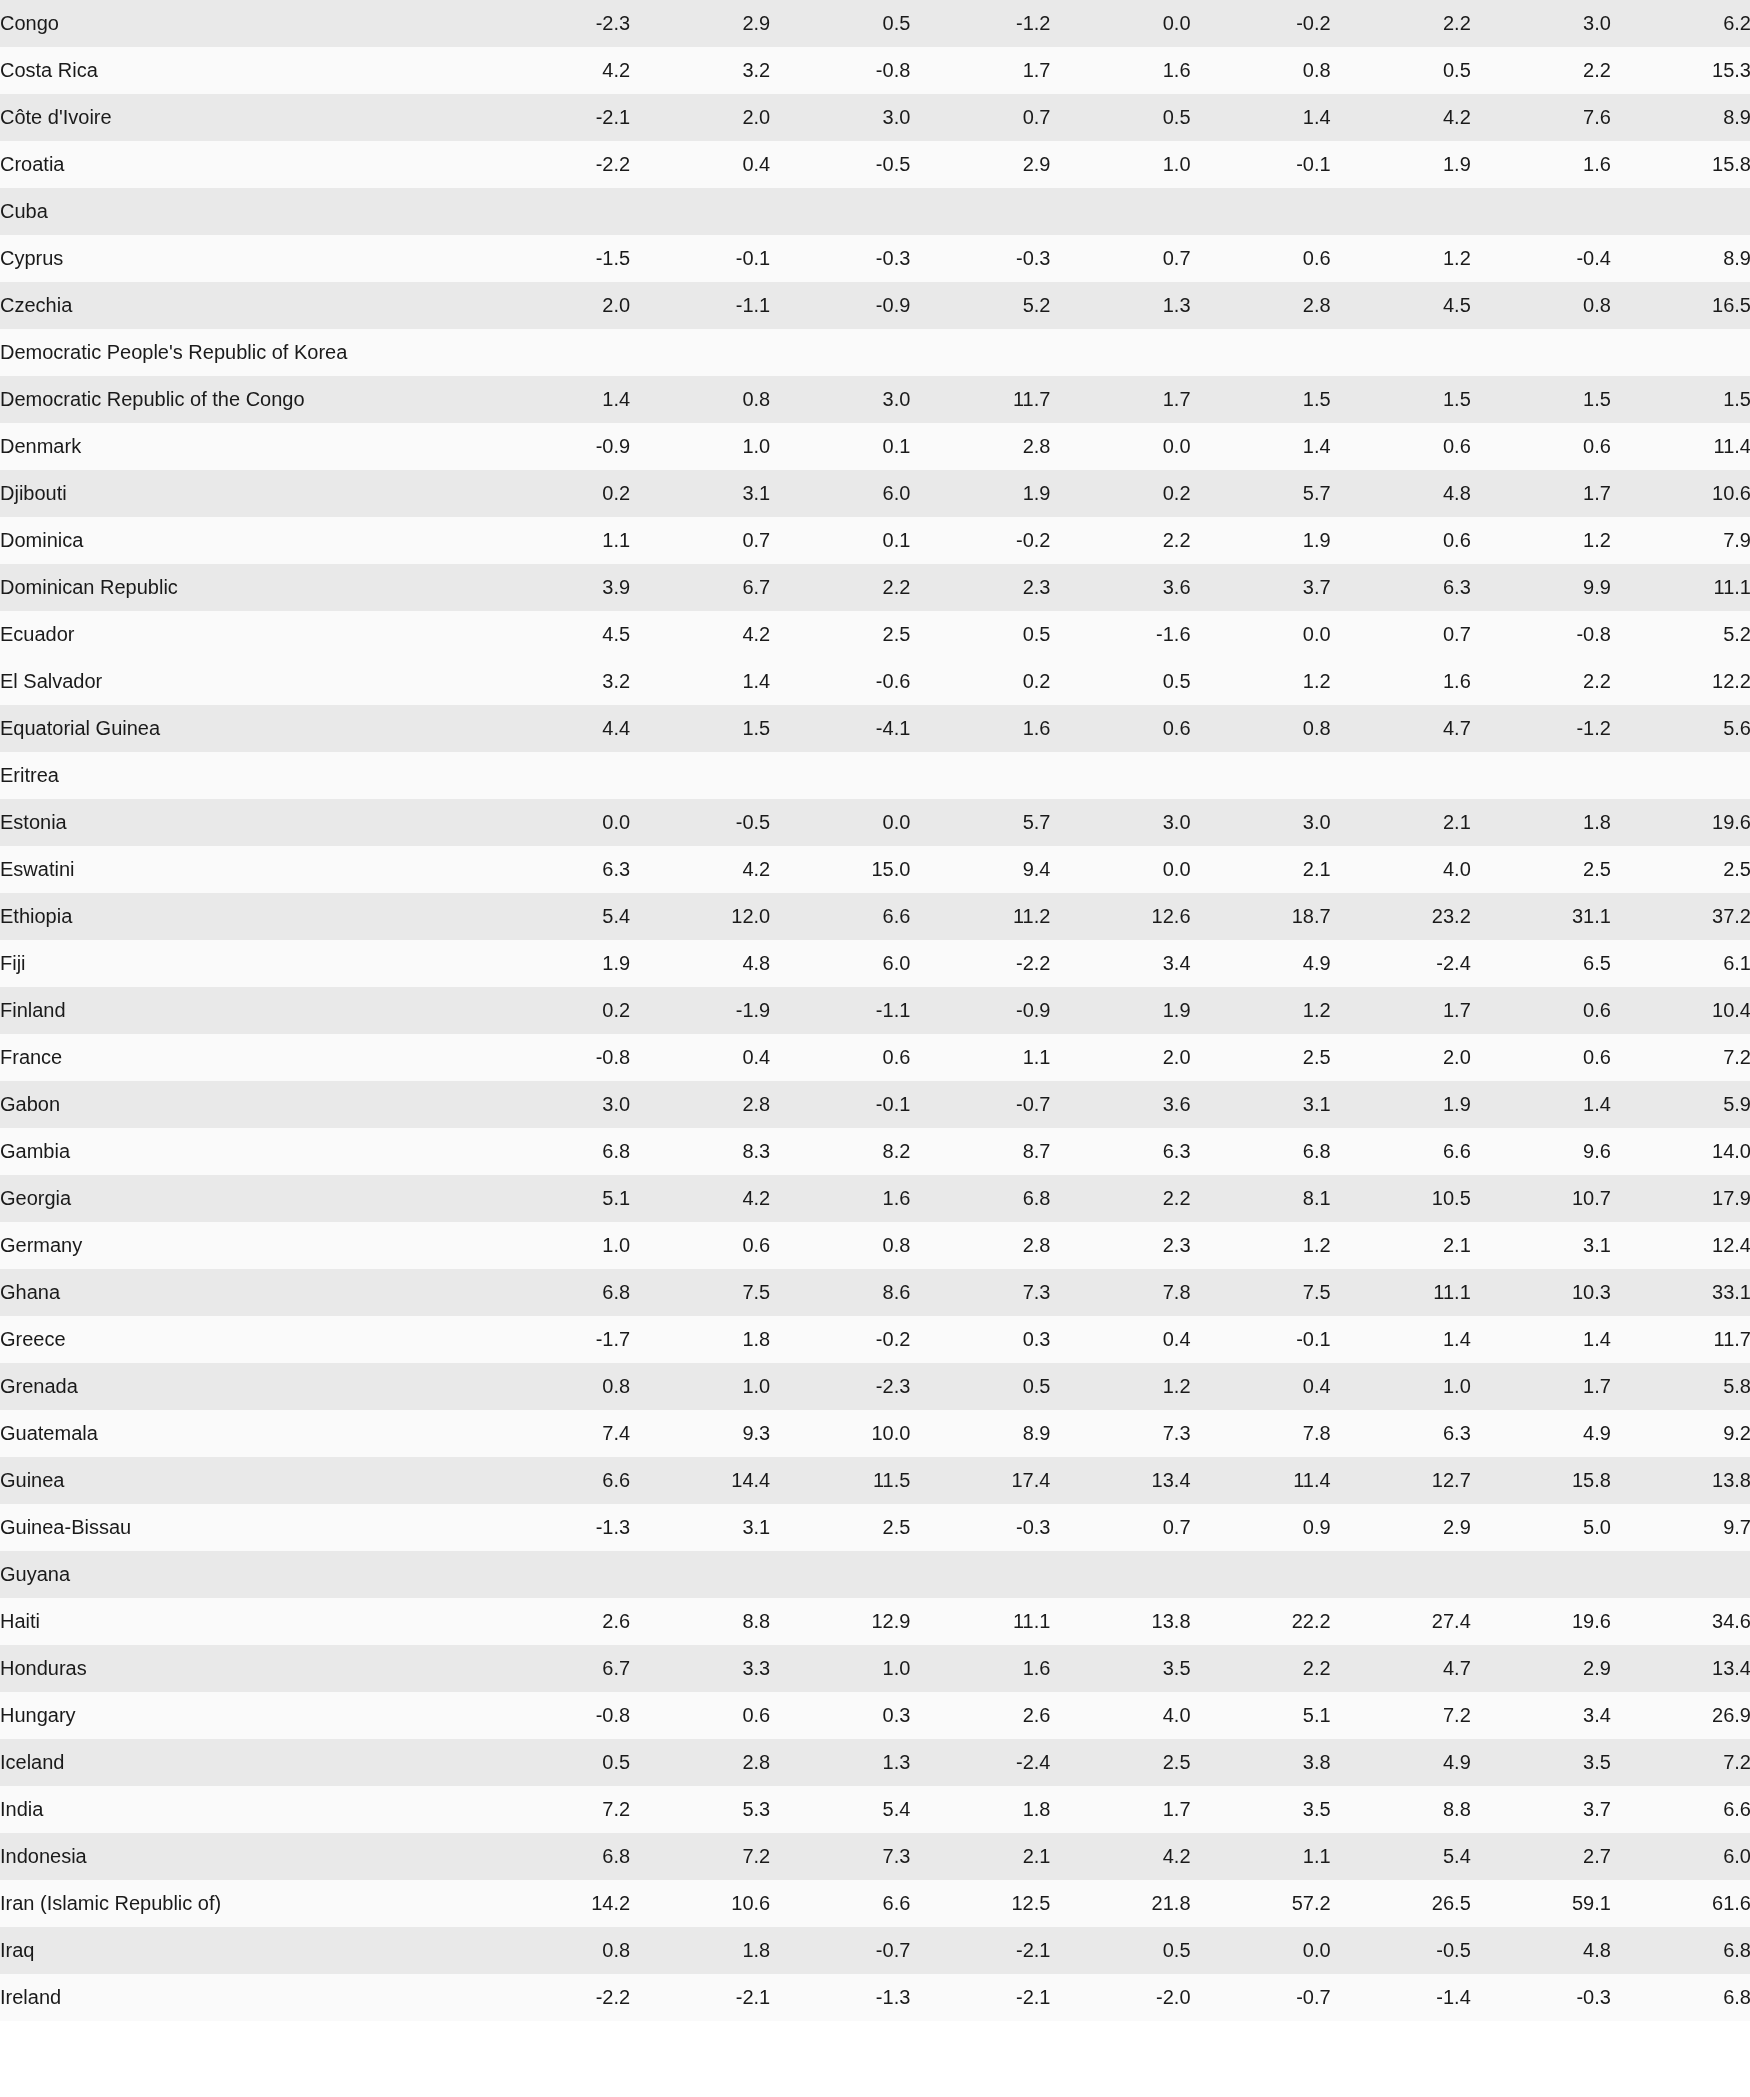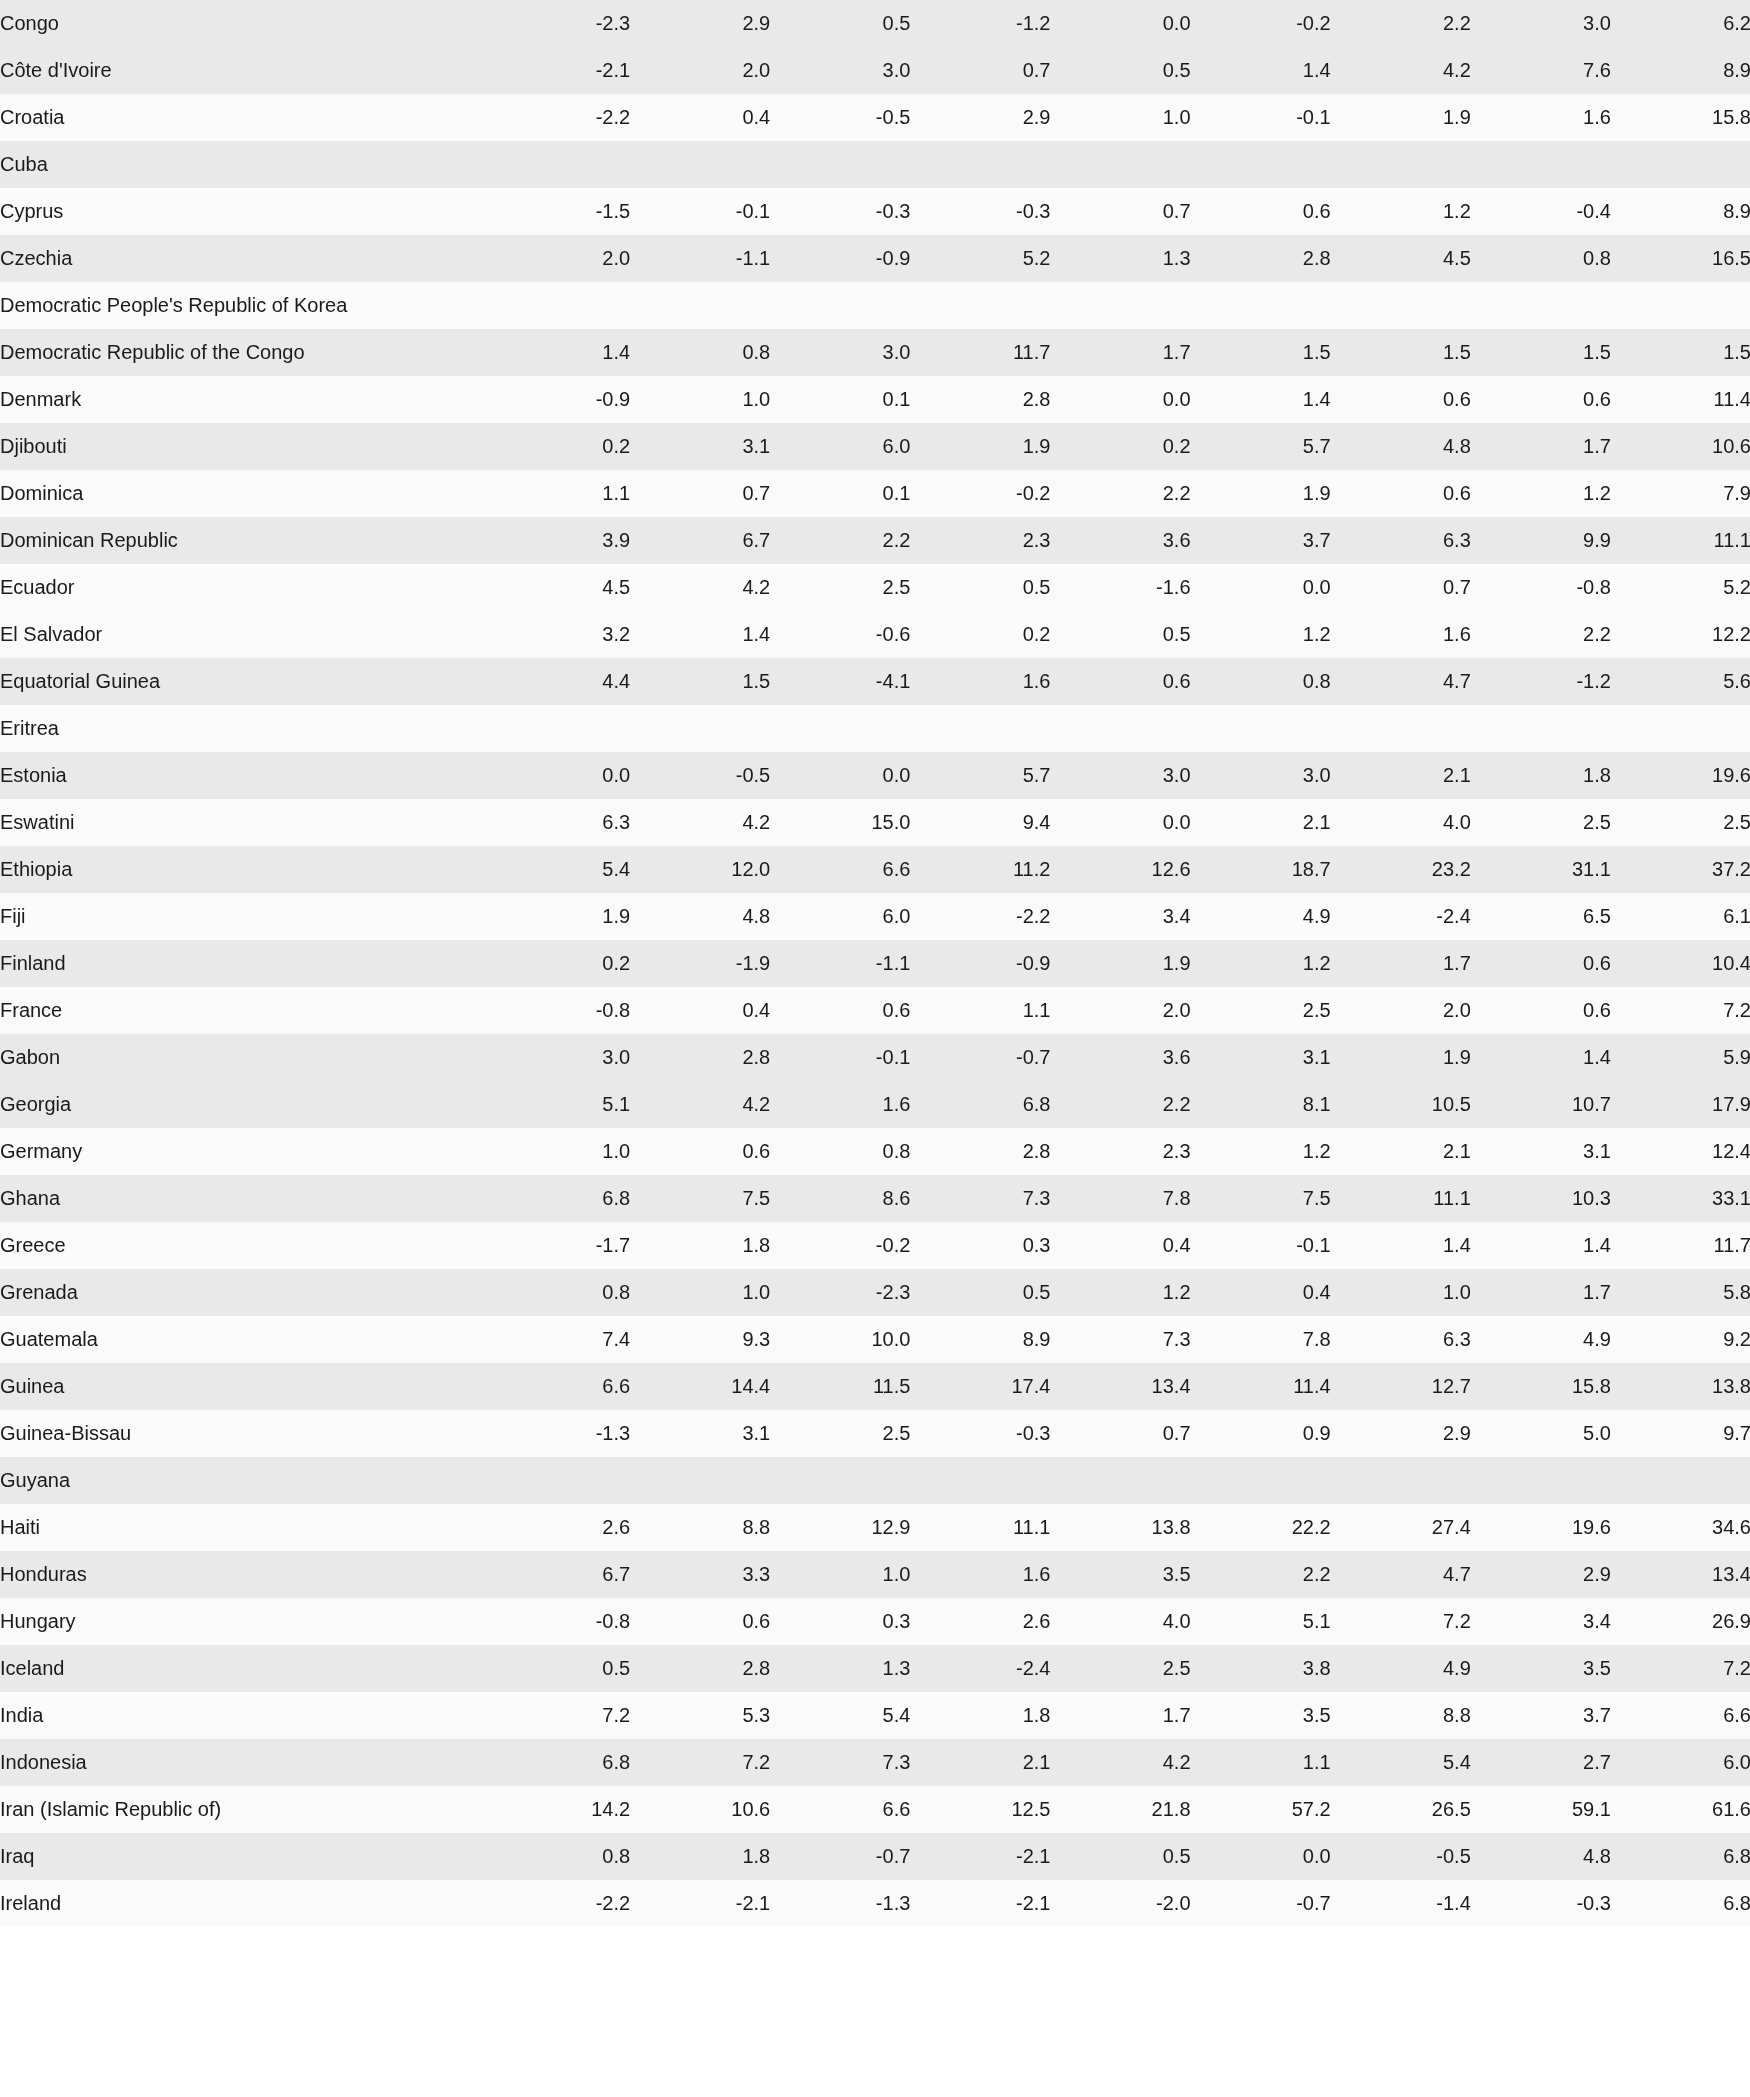--- a/index.html
+++ b/index.html
@@ -50,20 +50,32 @@
         <td class="country">Congo</td>
         <td class="num">-2.3</td>
         <td class="num">2.9</td>
         <td class="num">0.5</td>
         <td class="num">-1.2</td>
         <td class="num">0.0</td>
         <td class="num">-0.2</td>
         <td class="num">2.2</td>
         <td class="num">3.0</td>
         <td class="num">6.2</td>
+      </tr>
+      <tr class="even">
+        <td class="country">Costa Rica</td>
+        <td class="num">4.2</td>
+        <td class="num">3.2</td>
+        <td class="num">-0.8</td>
+        <td class="num">1.7</td>
+        <td class="num">1.6</td>
+        <td class="num">0.8</td>
+        <td class="num">0.5</td>
+        <td class="num">2.2</td>
+        <td class="num">15.3</td>
       </tr>
       <tr class="odd">
         <td class="country">Côte d'Ivoire</td>
         <td class="num">-2.1</td>
         <td class="num">2.0</td>
         <td class="num">3.0</td>
         <td class="num">0.7</td>
         <td class="num">0.5</td>
         <td class="num">1.4</td>
         <td class="num">4.2</td>
@@ -315,20 +327,32 @@
         <td class="num">3.0</td>
         <td class="num">2.8</td>
         <td class="num">-0.1</td>
         <td class="num">-0.7</td>
         <td class="num">3.6</td>
         <td class="num">3.1</td>
         <td class="num">1.9</td>
         <td class="num">1.4</td>
         <td class="num">5.9</td>
       </tr>
+      <tr class="even">
+        <td class="country">Gambia</td>
+        <td class="num">6.8</td>
+        <td class="num">8.3</td>
+        <td class="num">8.2</td>
+        <td class="num">8.7</td>
+        <td class="num">6.3</td>
+        <td class="num">6.8</td>
+        <td class="num">6.6</td>
+        <td class="num">9.6</td>
+        <td class="num">14.0</td>
+      </tr>
       <tr class="odd">
         <td class="country">Georgia</td>
         <td class="num">5.1</td>
         <td class="num">4.2</td>
         <td class="num">1.6</td>
         <td class="num">6.8</td>
         <td class="num">2.2</td>
         <td class="num">8.1</td>
         <td class="num">10.5</td>
         <td class="num">10.7</td>

